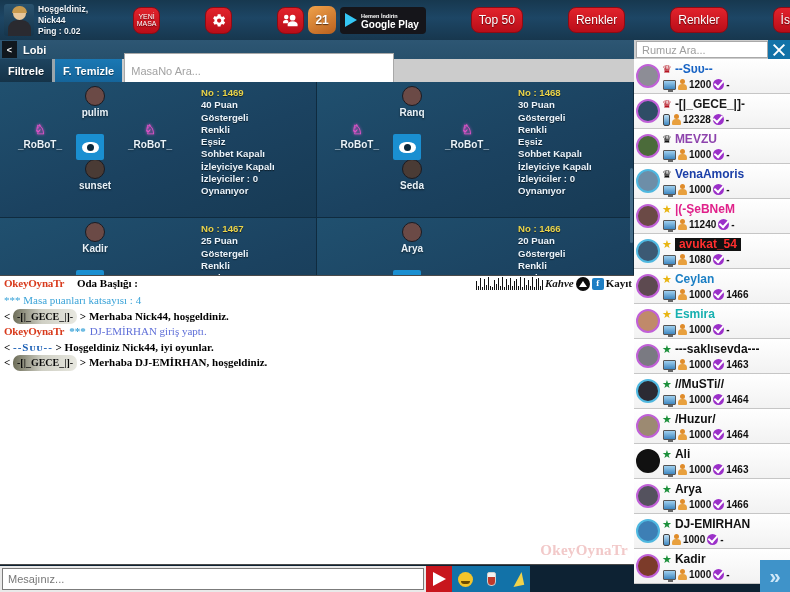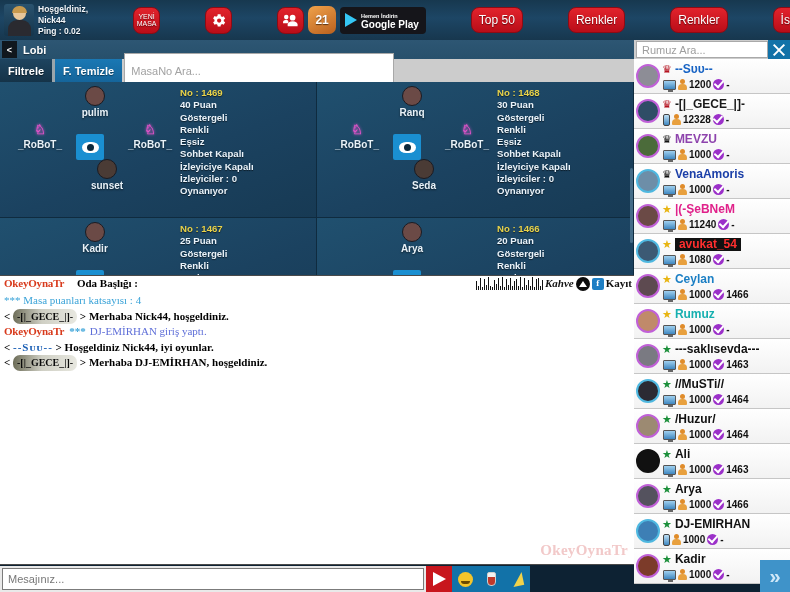--- a/index.html
+++ b/index.html
@@ -88,33 +88,33 @@
   .tables{position:absolute;left:0;top:82px;width:634px;height:193px;
     background:linear-gradient(180deg,#1d4462 0%,#17384f 100%);overflow:hidden;}
   .tgrid{display:flex;flex-wrap:wrap;}
   .tcard{width:317px;height:136px;position:relative;
     background:linear-gradient(160deg,#20506f 0%,#1b4260 55%,#173a54 100%);
     border-right:1px solid #0f2b3f;border-bottom:1px solid #0f2b3f;}
   .tcard .players{position:absolute;left:0;top:0;width:190px;height:96px;}
   .pl{position:absolute;text-align:center;width:76px;color:#e9f2f8;font-size:10px;font-weight:bold;
     text-shadow:0 1px 2px #00000090;}
   .pl.top{left:57px;top:4px;}
-  .pl.bottom{left:69px;top:77px;}
+  .pl.bottom{left:57px;top:77px;}
   .pl.left{left:2px;top:40px;}
   .pl.right{left:112px;top:40px;}
   .pav{width:20px;height:20px;border-radius:50%;margin:0 auto 1px;display:block;
     background:#3b3b46;border:1px solid #1b1b22;}
   .pav.v{width:15px;height:17px;border-radius:2px;background:transparent;border:none;
     color:#e052c8;font-size:13px;line-height:15px;text-shadow:0 0 3px #ff60e0;}
   .pl.left .pav, .pl.right .pav{margin-bottom:0;}
   .centerbtn{position:absolute;left:76px;top:52px;width:28px;height:26px;background:#1a8fd1;
     border-radius:2px;display:flex;align-items:center;justify-content:center;cursor:pointer;}
   .eye{width:17px;height:11px;border-radius:50%/60%;background:#fff;display:flex;align-items:center;justify-content:center;}
   .eye i{width:7px;height:7px;border-radius:50%;background:#0d2a3d;display:block;}
-  .tinfo{position:absolute;left:180px;top:5px;color:#eaf3fa;font-size:9.6px;line-height:12.3px;
+  .tinfo{position:absolute;left:201px;top:5px;color:#eaf3fa;font-size:9.6px;line-height:12.3px;
     font-weight:bold;text-shadow:0 1px 1px #00000090;}
   .tinfo .no{color:#e8d24a;}
   .tscroll{position:absolute;right:1px;top:86px;width:3px;height:75px;background:#446c88;border-radius:2px;}
 
   
   .chatwrap{position:absolute;left:0;top:275px;width:634px;height:290px;background:#fff;
     border-top:1px solid #4a4a4a;border-bottom:1px solid #4a4a4a;overflow:hidden;}
   .chatline{font-size:11px;line-height:15.5px;padding:0 4px;white-space:nowrap;font-weight:bold;
     font-family:"Liberation Serif", serif;}
   .c-brand{color:#d83a1c;font-family:"Liberation Serif",serif;font-weight:bold;letter-spacing:-.2px;}
@@ -565,21 +565,21 @@
               <span class="vcheck"></span>
               <span class="uroom">1466</span>
             </div>
           </div>
         </div>
         <div class="urow">
           <div class="uav" style="background: rgb(192, 138, 106); border-color: rgb(192, 96, 216);"></div>
           <div class="ubody">
             <div class="unamerow">
               <span class="rankic" style="color: rgb(232, 181, 17);">★</span>
-              <span class="uname" style="color: rgb(23, 176, 176);">Rumuz</span>
+              <span class="uname" style="color: rgb(23, 176, 176);">Esmira</span>
             </div>
             <div class="ustats">
               <span class="dev pc"></span>
               <span class="puser"></span>
               <span class="ucount">1000</span>
               <span class="vcheck"></span>
               <span class="uroom">-</span>
             </div>
           </div>
         </div>

